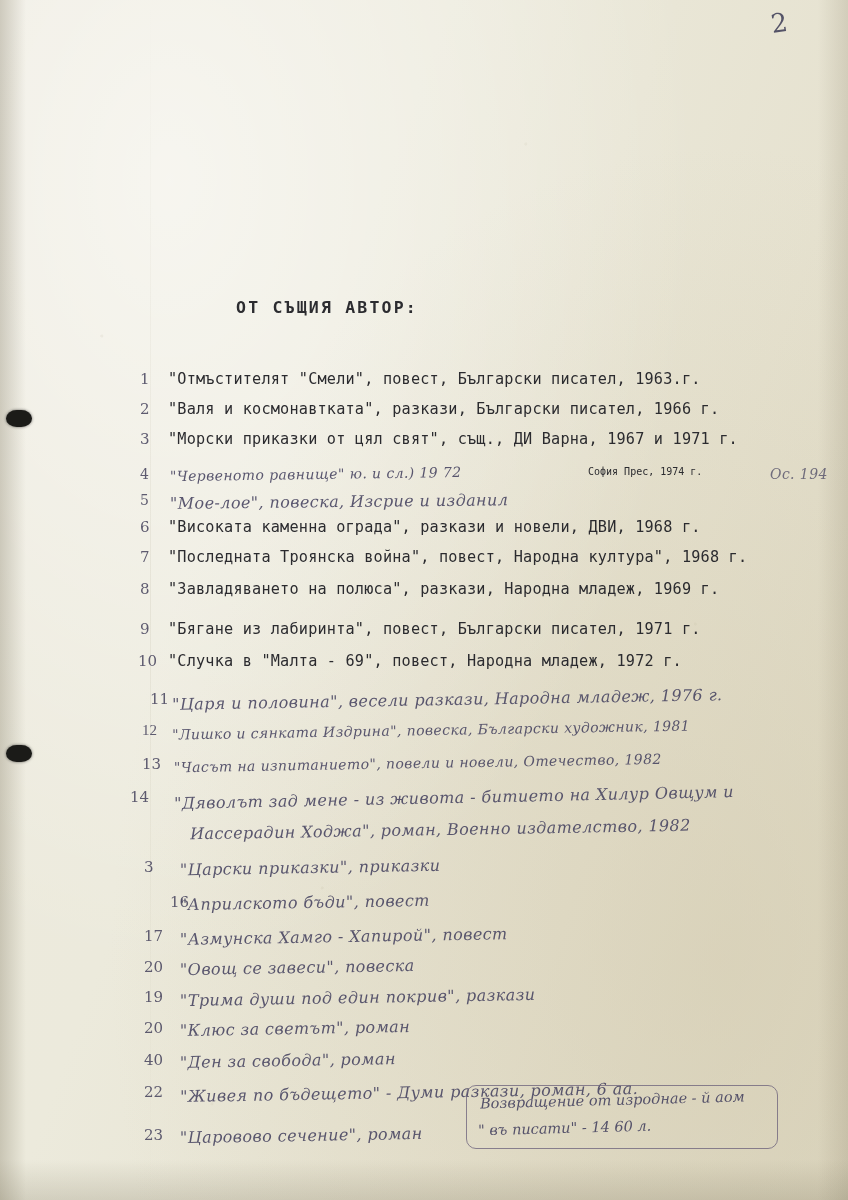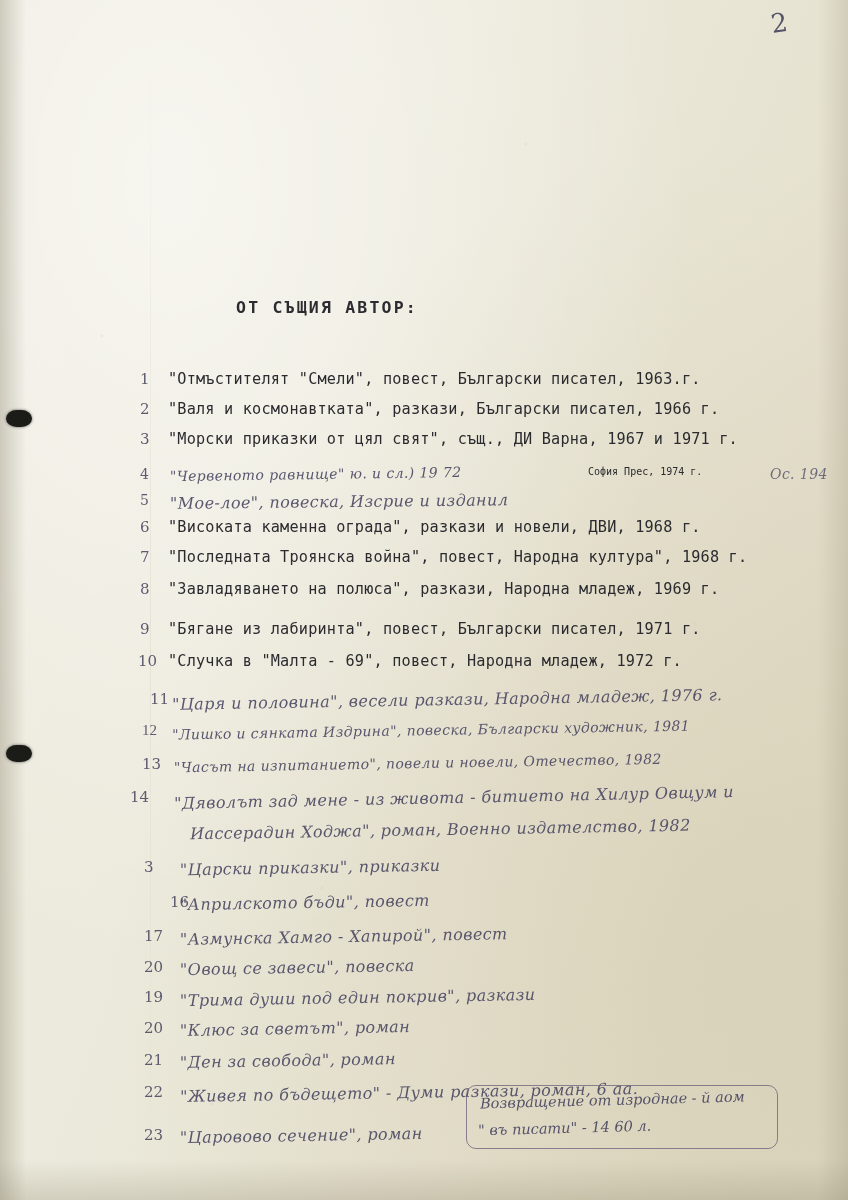--- a/index.html
+++ b/index.html
@@ -292,21 +292,21 @@
     </div>
     <div class="row" style="top:988px;">
       <span class="num" style="left:144px;">19</span>
       <span class="hand" style="left:180px; transform:rotate(-1deg);">"Трима души под един покрив", разкази</span>
     </div>
     <div class="row" style="top:1019px;">
       <span class="num" style="left:144px;">20</span>
       <span class="hand" style="left:180px; transform:rotate(-1deg);">"Клюс за светът", роман</span>
     </div>
     <div class="row" style="top:1051px;">
-      <span class="num" style="left:144px;">21</span>
+      <span class="num" style="left:144px;">40</span>
       <span class="hand" style="left:180px; transform:rotate(-1deg);">"Ден за свобода", роман</span>
     </div>
     <div class="row" style="top:1083px;">
       <span class="num" style="left:144px;">22</span>
       <span class="hand" style="left:180px; transform:rotate(-1deg);">"Живея по бъдещето" -           Думи разкази, роман, 6 аа.</span>
     </div>
     <div class="row" style="top:1126px;">
       <span class="num" style="left:144px;">23</span>
       <span class="hand" style="left:180px; transform:rotate(-1deg);">"Царовово сечение", роман</span>
     </div>

